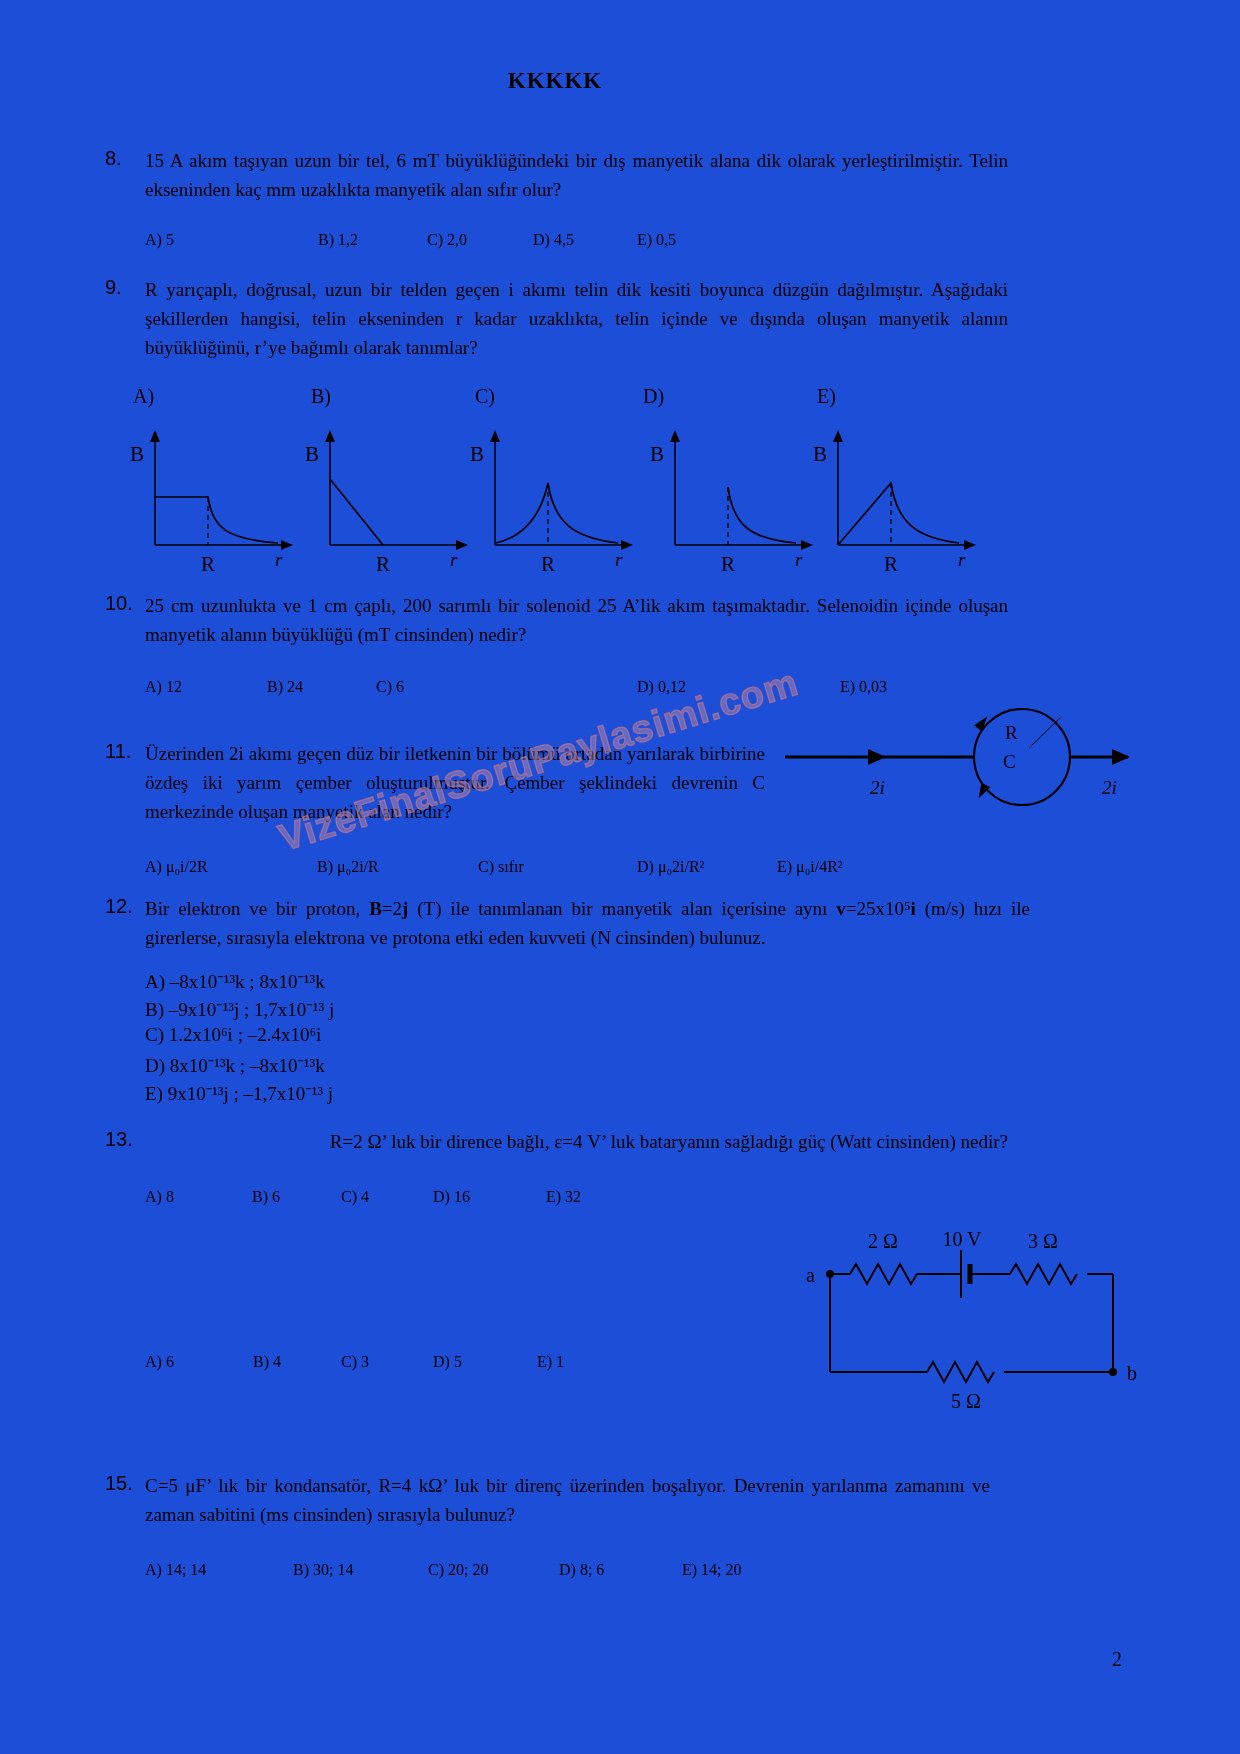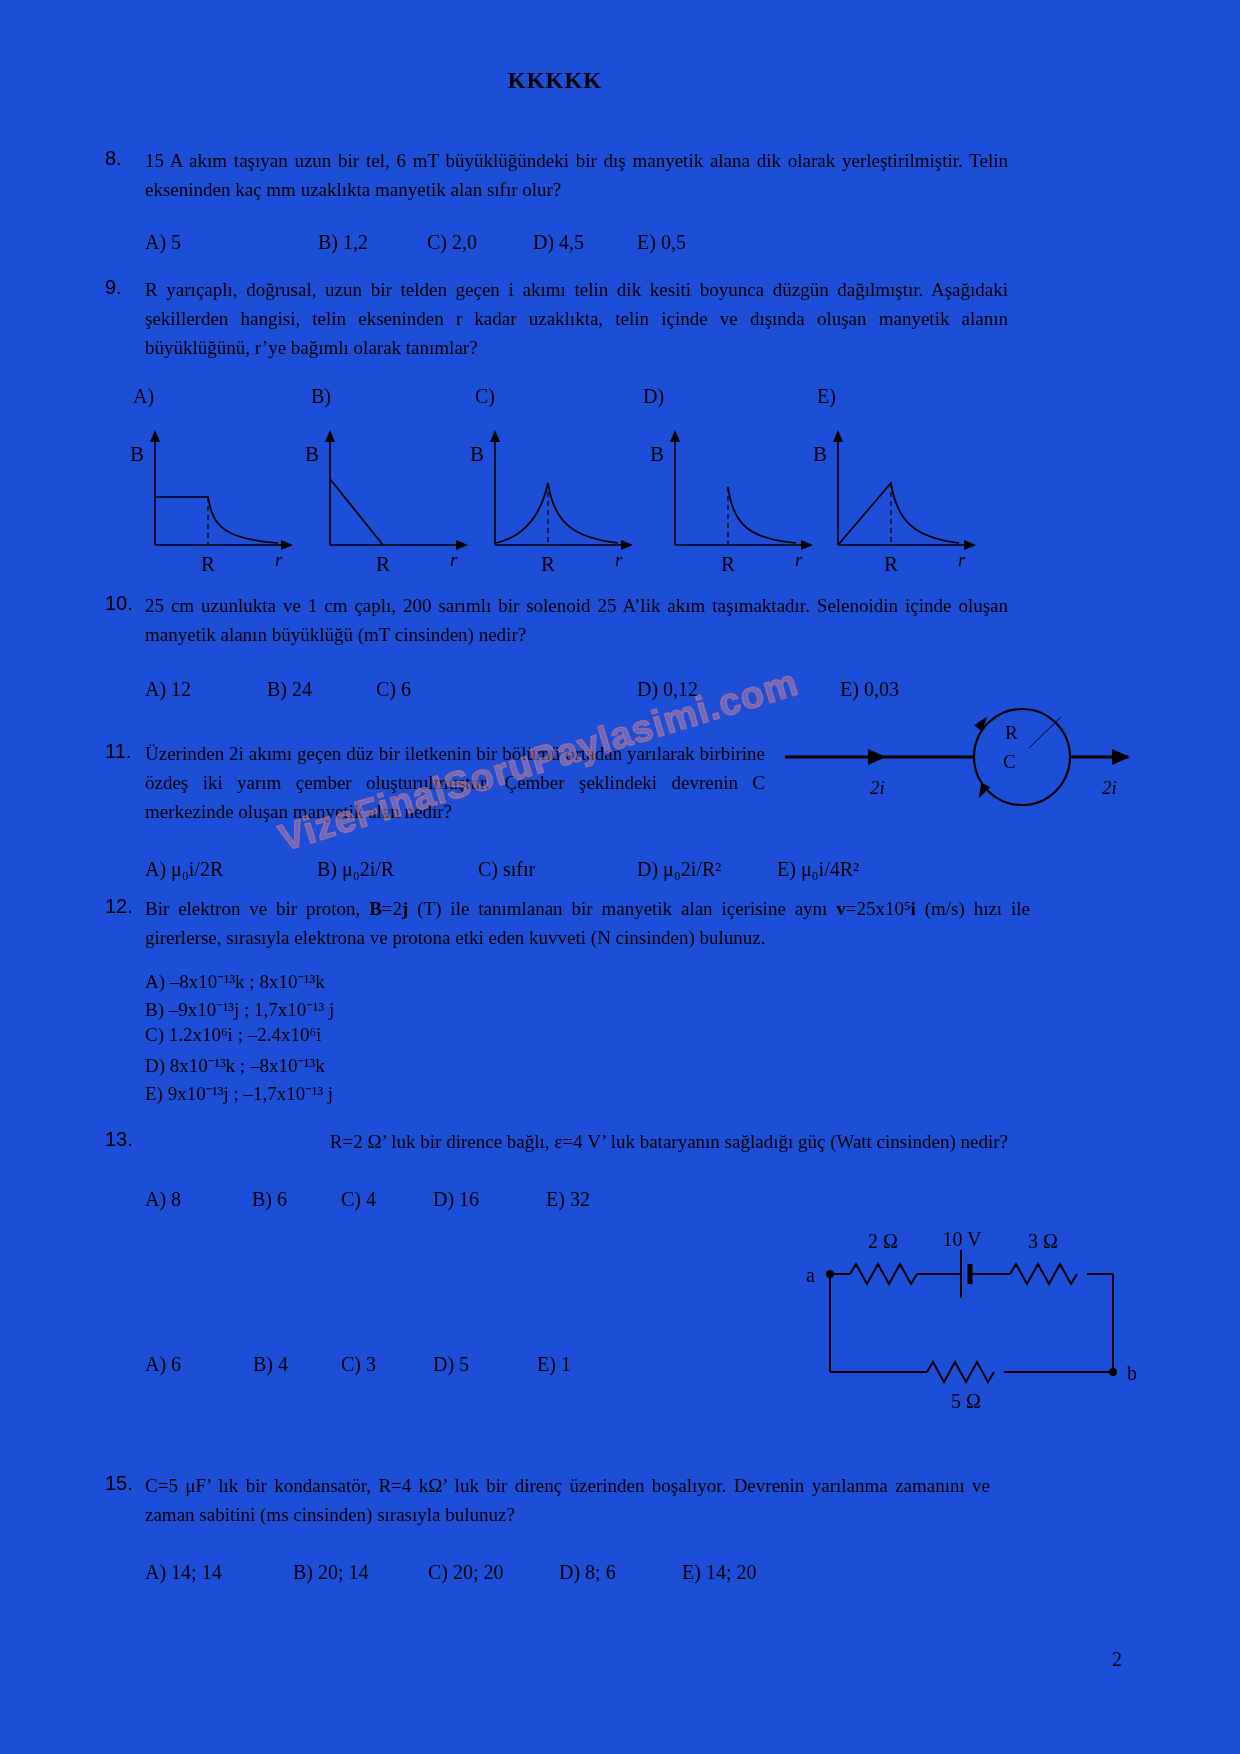--- a/index.html
+++ b/index.html
@@ -4,21 +4,21 @@
 <style>
   html,body{margin:0;padding:0;background:#9a9a9a;}
   .page{position:relative;width:1240px;height:1754px;background:#1d4ed8;margin:0 auto;
         font-family:"Liberation Serif",serif;color:#000;overflow:hidden;text-decoration:underline;}
   .hdr{position:absolute;top:68px;left:0;width:1110px;text-align:center;
        font-weight:bold;font-size:23px;letter-spacing:1px;}
   .q{position:absolute;left:105px;}
   .qnum{position:absolute;left:0;top:1px;font-family:"Liberation Sans",sans-serif;font-size:20px;}
   .qtext{margin-left:40px;text-align:justify;font-size:19px;line-height:29px;}
   .opts{position:absolute;left:0;top:0;width:100%;height:0;}
-  .opts span{position:absolute;white-space:nowrap;font-size:20px;}
+  .opts span{position:absolute;white-space:nowrap;font-size:16px;}
   .optcol span{position:absolute;left:145px;white-space:nowrap;font-size:19px;text-align:center;}
   .glabels span{position:absolute;font-size:20px;}
   .graph{position:absolute;}
   svg{font-family:"Liberation Serif",serif;}
   .nowrap{white-space:nowrap;}
   sub{font-size:13px;}
   .watermark{position:absolute;left:280px;top:818px;width:600px;white-space:nowrap;
      transform:rotate(-17deg);transform-origin:left center;
      font-family:"Liberation Sans",sans-serif;font-weight:bold;font-size:38px;letter-spacing:1px;
      color:rgba(238,160,160,0.35);-webkit-text-stroke:1.3px rgba(221,118,118,0.6);
@@ -207,21 +207,21 @@
     <span style="left:433px">D) 5</span>
     <span style="left:537px">E) 1</span>
   </div>
 
   <div class="q" style="top:1471px">
     <span class="qnum">15.</span>
     <div class="qtext" style="width:845px">C=5 μF’ lık bir kondansatör, R=4 kΩ’ luk bir direnç üzerinden boşalıyor. Devrenin yarılanma zamanını ve zaman sabitini (ms cinsinden) sırasıyla bulunuz?</div>
   </div>
   <div class="opts" style="top:1561px">
     <span style="left:145px">A) 14; 14</span>
-    <span style="left:293px">B) 20; 14</span>
+    <span style="left:293px">B) 30; 14</span>
     <span style="left:428px">C) 20; 20</span>
     <span style="left:559px">D) 8; 6</span>
     <span style="left:682px">E) 14; 20</span>
   </div>
 
   <div class="pageno">2</div>
 
 </div>
 
 </body></html>

